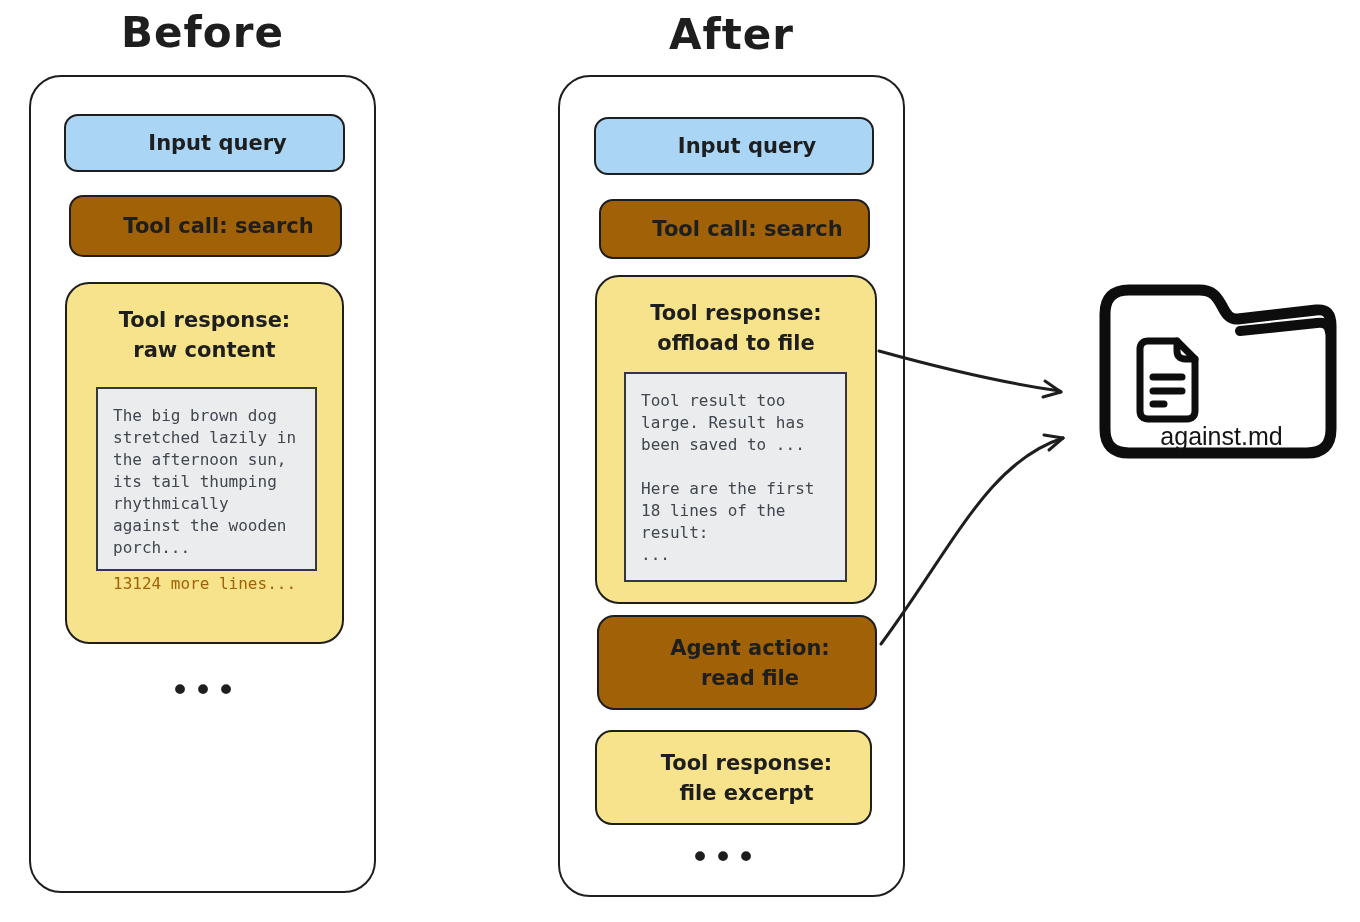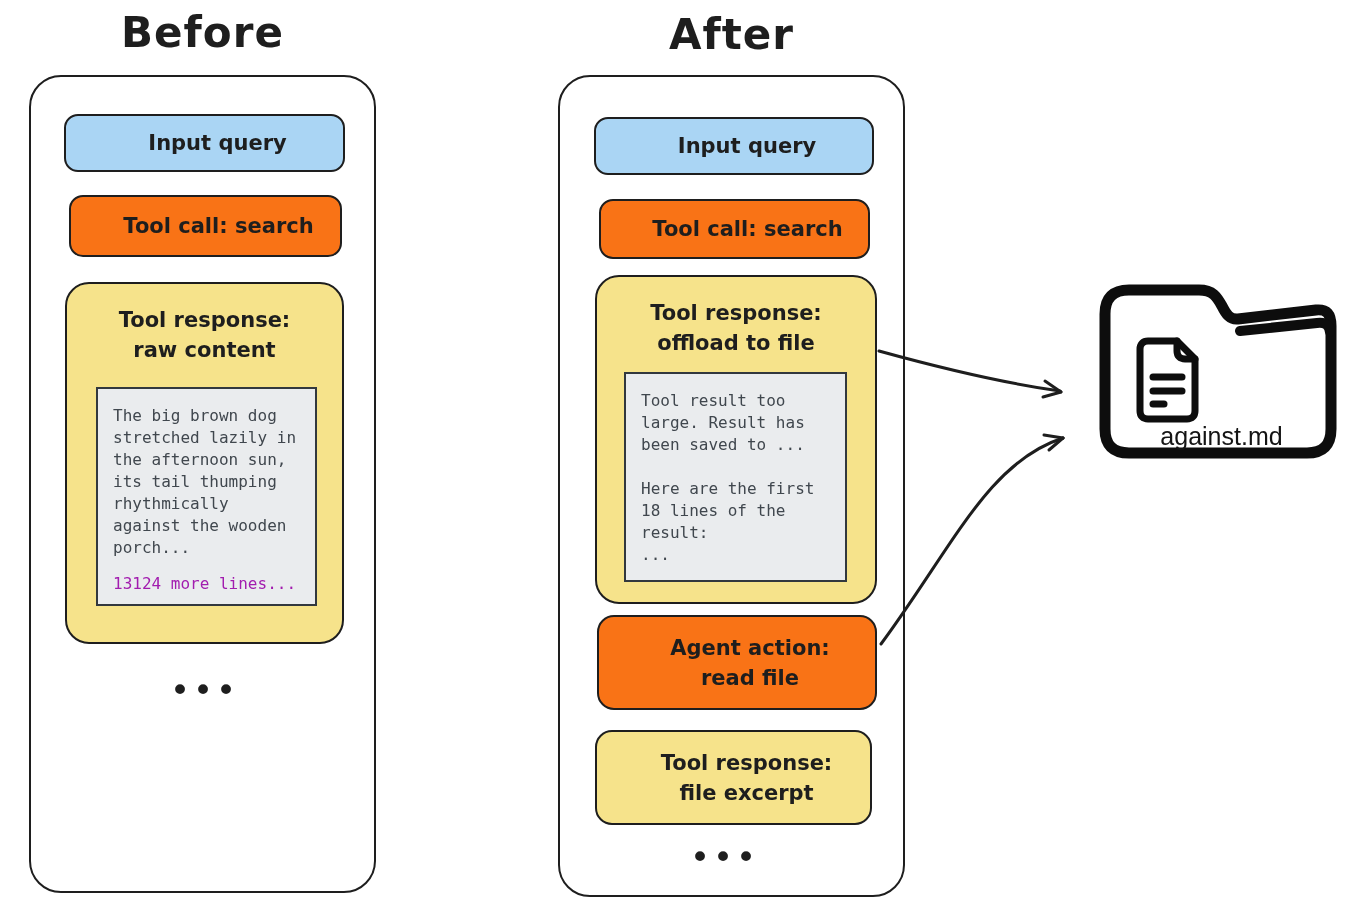--- a/index.html
+++ b/index.html
@@ -41,21 +41,21 @@
     justify-content: center;
     text-align: center;
     font-size: 21px;
     font-weight: 600;
     line-height: 30px;
     white-space: pre-line;
     padding-left: 26px;
   }
   .pill.tall { border-radius: 17px; }
   .fill-blue   { background: #aad5f4; }
-  .fill-green  { background: #f97316; text-align: center; }
+  .fill-green  { background: #a16207; text-align: center; }
   .fill-yellow { background: #f6e38b; }
 
   .bigbox {
     position: absolute;
     border: 2px solid #1e1e1e;
     border-radius: 24px;
     background: #f6e38b;
   }
   .bigbox-title {
     position: absolute;
@@ -72,21 +72,21 @@
     border: 2px solid #32383e;
     padding: 16px 14px 0 15px;
   }
   .mono {
     font-family: "DejaVu Sans Mono", monospace;
     font-size: 16px;
     line-height: 22px;
     color: #40474e;
     white-space: pre-line;
   }
-  .mono-red { color: #a21caf; margin-top: 14px; }
+  .mono-red { color: #a16207; margin-top: 14px; }
 
   .dots {
     position: absolute;
     text-align: center;
     font-size: 34px;
     line-height: 22px;
     letter-spacing: 3px;
     color: #1e1e1e;
   }
   #before-dots { left: 0;   top: 602px; width: 347px; }
@@ -120,21 +120,21 @@
   <div class="col-title" id="after-title">After</div>
   <div class="col-title" id="before-title">Before</div>
 
   <div class="panel" id="before-panel">
     <div class="pill fill-blue" style="left:33px; top:37px; width:281px; height:58px;">Input query</div>
     <div class="pill fill-green" style="left:38px; top:118px; width:273px; height:62px;">Tool call: search</div>
 
     <div class="bigbox" style="left:34px; top:205px; width:279px; height:362px;">
       <div class="bigbox-title">Tool response:
 raw content</div>
-      <div class="codebox" style="left:29px; top:103px; width:221px; height:219px;">
+      <div class="codebox" style="left:29px; top:103px; width:221px; height:184px;">
         <div class="mono">The big brown dog
 stretched lazily in
 the afternoon sun,
 its tail thumping
 rhythmically
 against the wooden
 porch...</div>
         <div class="mono mono-red">13124 more lines...</div>
       </div>
     </div>

